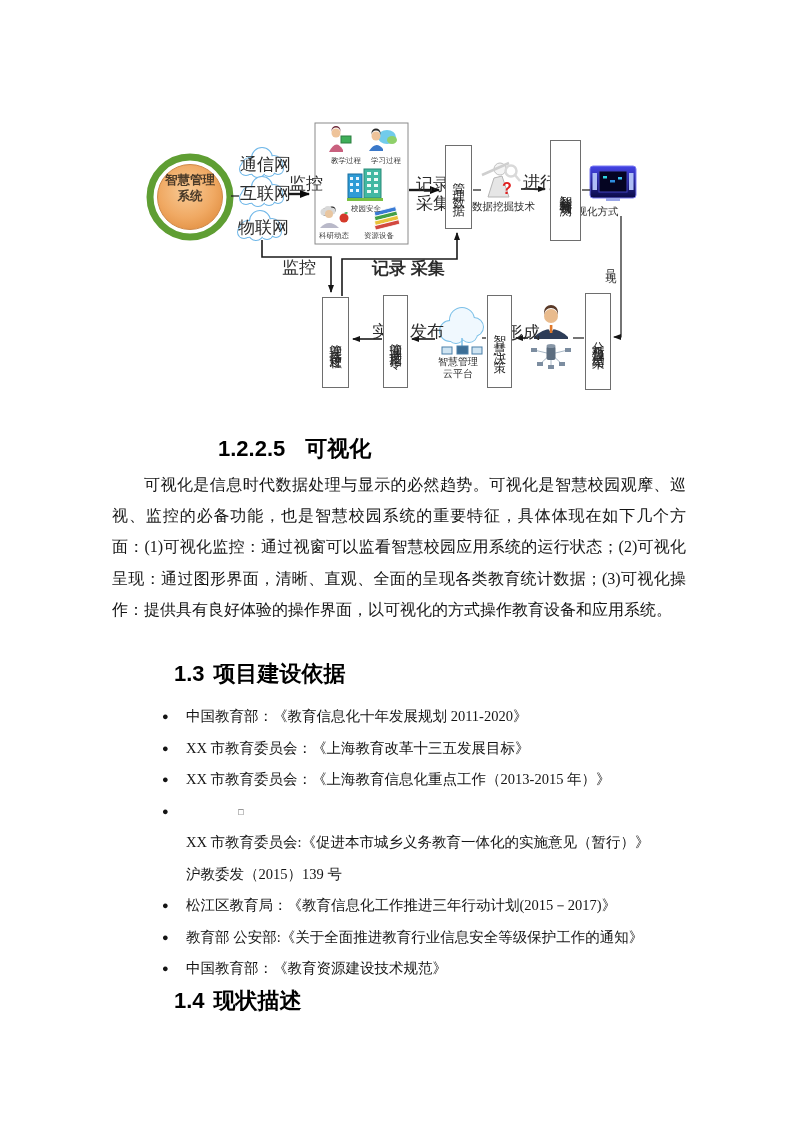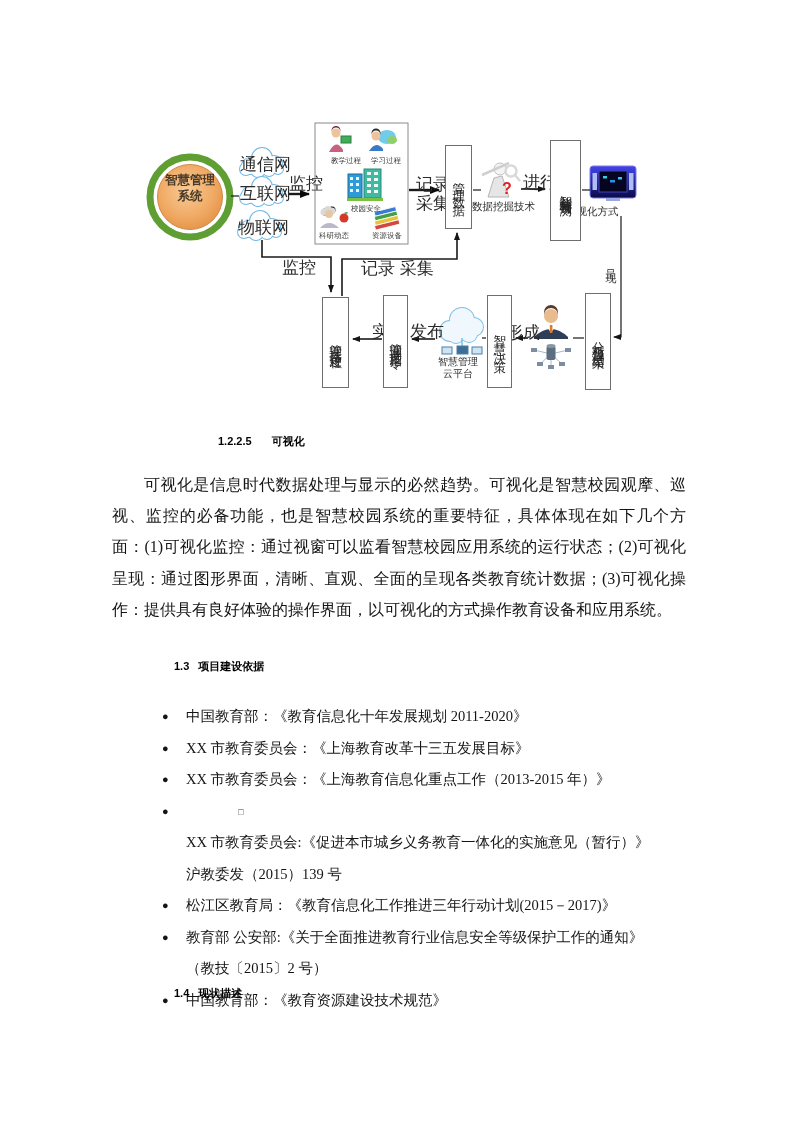--- a/index.html
+++ b/index.html
@@ -20,21 +20,21 @@
           font-family:"Liberation Sans",sans-serif;font-size:11px;color:#2b2b2b;letter-spacing:4px;}
   .circle-label{position:absolute;left:153px;top:172px;width:74px;text-align:center;
                 font-family:"Liberation Sans",sans-serif;font-weight:bold;font-size:12.5px;
                 color:#4a3a28;line-height:16px;}
   .qmark{position:absolute;left:502px;top:180px;color:#e02020;font-weight:bold;
          font-size:16px;font-family:"Liberation Sans",sans-serif;}
   .platform-caption{position:absolute;left:426px;top:356px;width:64px;text-align:center;
                     font-family:"Liberation Sans",sans-serif;font-size:10px;color:#2b2b2b;line-height:12px;}
   
   .h-sec{position:absolute;font-family:"Liberation Sans",sans-serif;font-weight:bold;
-         font-size:11px;color:#000;white-space:nowrap;}
+         font-size:22px;color:#000;white-space:nowrap;}
   .h-sec .num{margin-right:9px;}
   .h-sec .numwide{margin-right:20px;}
   .para{position:absolute;left:112px;top:469px;width:574px;font-size:16px;line-height:31.2px;
         text-align:justify;text-indent:2em;color:#141414;}
   .blist{position:absolute;left:162px;top:701px;width:552px;}
   .li{position:relative;padding-left:24px;font-size:14.5px;line-height:31.5px;color:#141414;}
   .blt{position:absolute;left:0;top:0;font-size:11px;}
   .litext span{display:block;}
   .tofu{display:inline-block;font-size:10px;transform:scaleX(.8);margin-right:4px;color:#333;}
 </style>
@@ -285,28 +285,28 @@
   <div class="dlabel center" style="left:238px;top:221px;width:44px;">物联网</div>
 
   <div class="dlabel" style="left:289px;top:177px;">监控</div>
   <div class="dlabel" style="left:416px;top:178px;">记录</div>
   <div class="dlabel" style="left:416px;top:197px;">采集</div>
   <div class="dlabel" style="left:523px;top:176px;">进行</div>
   <div class="dlabel" style="left:506px;top:326px;">形成</div>
   <div class="dlabel" style="left:410px;top:325px;">发布</div>
   <div class="dlabel" style="left:352px;top:325px;margin-left:20px;">实施</div>
   <div class="dlabel" style="left:282px;top:261px;">监控</div>
-  <div class="dlabel" style="left:361px;top:262px;">记录 采集</div>
+  <div class="dlabel" style="left:372px;top:262px;font-weight:bold;">记录 采集</div>
   <div class="vlabel" style="left:603px;top:260px;">呈现</div>
 
   <div class="caption" style="left:331px;top:156px;">教学过程</div>
   <div class="caption" style="left:371px;top:156px;">学习过程</div>
   <div class="caption" style="left:351px;top:204px;">校园安全</div>
   <div class="caption" style="left:319px;top:231px;">科研动态</div>
-  <div class="caption" style="left:372px;top:231px;">资源设备</div>
+  <div class="caption" style="left:364px;top:231px;">资源设备</div>
 
   <div class="qmark">?</div>
   <div class="dlabel" style="left:472px;top:200px;font-size:10.5px;">数据挖掘技术</div>
   <div class="dlabel" style="left:566px;top:205px;font-size:10.5px;">可视化方式</div>
   <div class="platform-caption">
     <div>智慧管理</div>
     <div>云平台</div>
   </div>
 
   <div class="vbox" style="left:445px;top:145px;width:27px;height:84px;">
@@ -362,21 +362,20 @@
       </span>
     </div>
     <div class="li">
       <span class="blt">●</span>
       <span class="litext"><span>松江区教育局：《教育信息化工作推进三年行动计划(2015－2017)》</span></span>
     </div>
     <div class="li">
       <span class="blt">●</span>
       <span class="litext">
         <span>教育部 公安部:《关于全面推进教育行业信息安全等级保护工作的通知》</span>
-        <span>（教技〔2015〕2 号）</span>
       </span>
     </div>
     <div class="li">
       <span class="blt">●</span>
       <span class="litext"><span>中国教育部：《教育资源建设技术规范》</span></span>
     </div>
   </div>
 
   <div class="h-sec" style="left:174px;top:986px;">
     <span class="num">1.4</span><span>现状描述</span>

